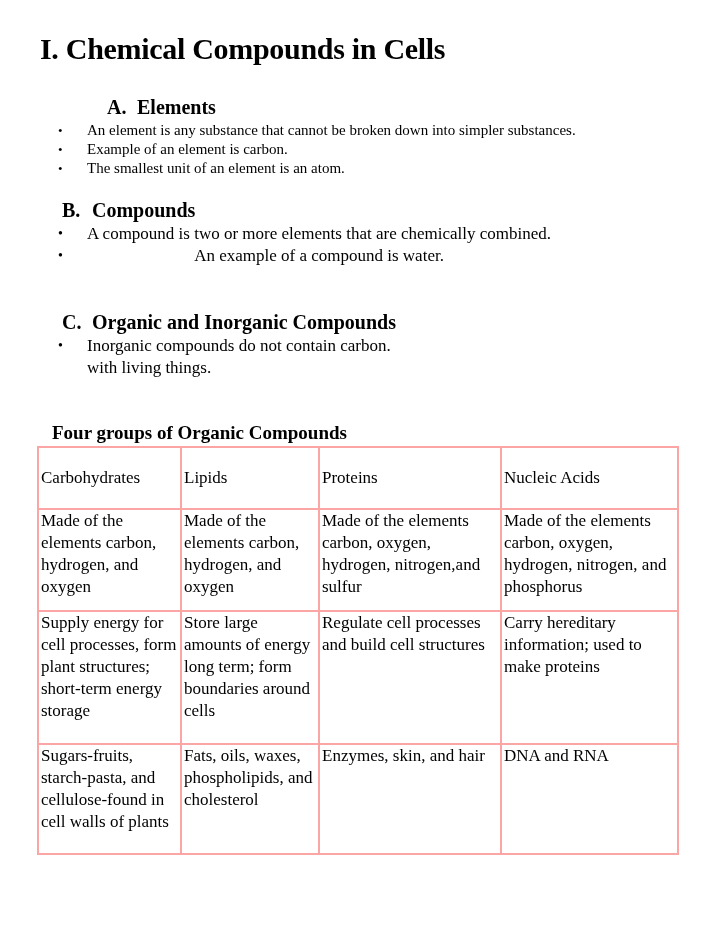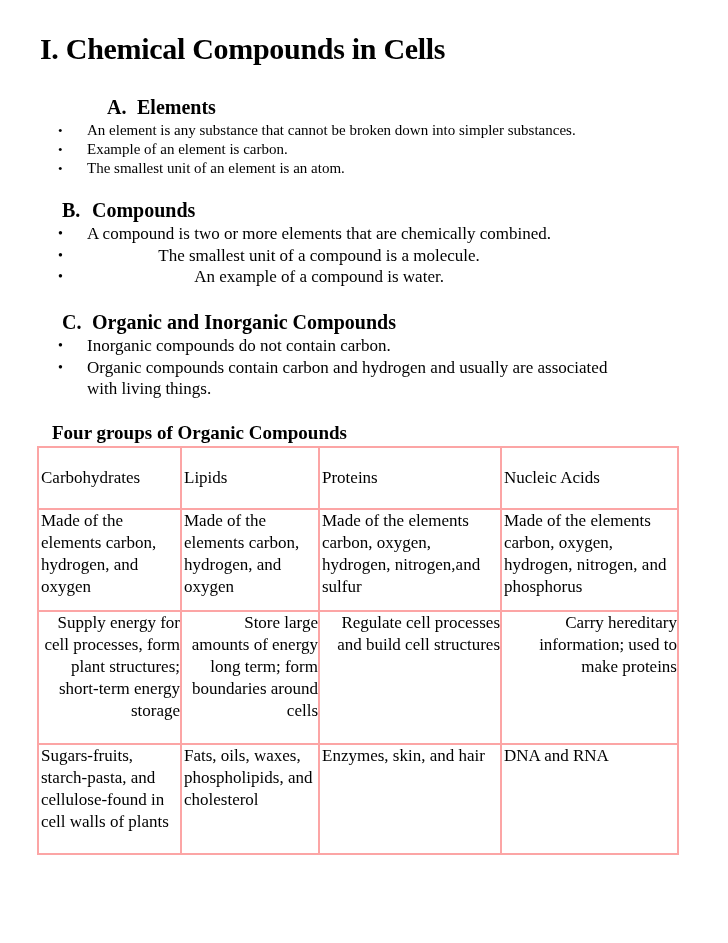--- a/index.html
+++ b/index.html
@@ -12,21 +12,21 @@
   ul.bullets li::before { content: "•"; position: absolute; left: 0; top: 0; font-size: 0.8em; }
   ul.small li { font-size: 15px; line-height: 19px; }
   ul.small li::before { font-size: 13px; }
   ul.big li { font-size: 17px; line-height: 21.5px; }
   ul.big li::before { font-size: 14px; }
   .table-title { position: absolute; left: 52px; top: 422px; font-size: 19px; font-weight: bold; margin: 0; white-space: nowrap; }
   table.groups { position: absolute; left: 37px; top: 446px; width: 640px; border-collapse: collapse; table-layout: fixed; }
   table.groups td { border: 2px solid #fca5a5; vertical-align: top; padding: 0 0 0 2px; font-size: 17px; line-height: 22px; }
   table.groups tr.hdr td { height: 60px; vertical-align: middle; }
   table.groups tr.r1 td { height: 100px; }
-  table.groups tr.r2 td { height: 131px; text-align: right; }
+  table.groups tr.r2 td { height: 131px; }
   table.groups tr.r3 td { height: 108px; }
 </style>
 </head>
 <body>
 
 <h1 class="title">I. Chemical Compounds in Cells</h1>
 
 <h2 class="sec-head" style="top:96px;margin-left:45px;">
   <span class="lbl">A.</span><span>Elements</span>
 </h2>
@@ -34,30 +34,28 @@
   <li>An element is any substance that cannot be broken down into simpler substances.</li>
   <li>Example of an element is carbon.</li>
   <li>The smallest unit of an element is an atom.</li>
 </ul>
 
 <h2 class="sec-head" style="top:199px;">
   <span class="lbl">B.</span><span>Compounds</span>
 </h2>
 <ul class="bullets big" style="top:223px;text-align:center;">
   <li>A compound is two or more elements that are chemically combined.</li>
-  <li>The smallest unit of a compound is a molecule.</li>
   <li>An example of a compound is water.</li>
 </ul>
 
 <h2 class="sec-head" style="top:311px;">
   <span class="lbl">C.</span><span>Organic and Inorganic Compounds</span>
 </h2>
 <ul class="bullets big" style="top:335px;">
   <li>Inorganic compounds do not contain carbon.</li>
-  <li>Organic compounds contain carbon and hydrogen and usually are associated</li>
   <li class="cont" style="padding-left:29px;">with living things.</li>
 </ul>
 <style>ul.bullets li.cont::before { content: ""; }</style>
 
 <h3 class="table-title">Four groups of Organic Compounds</h3>
 <table class="groups">
   <colgroup>
     <col style="width:143px;">
     <col style="width:138px;">
     <col style="width:182px;">

